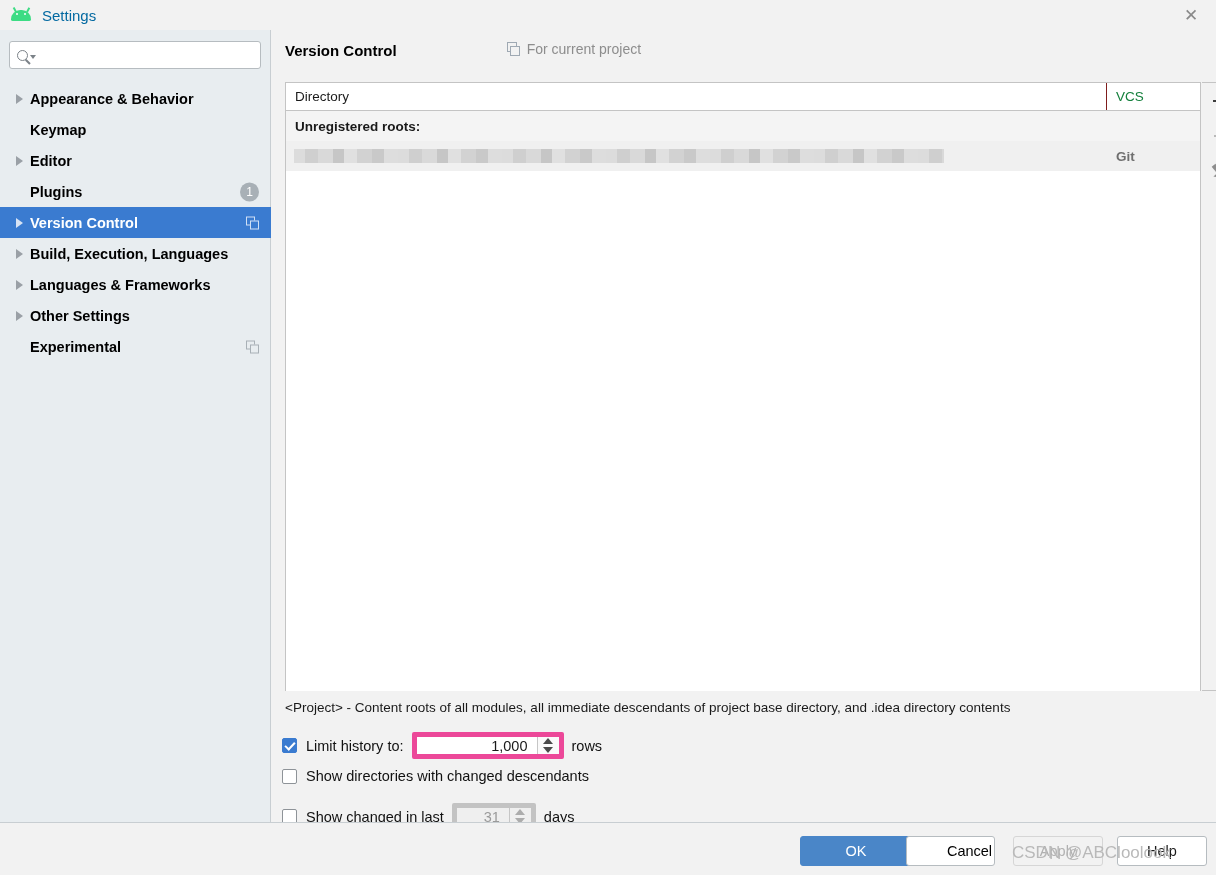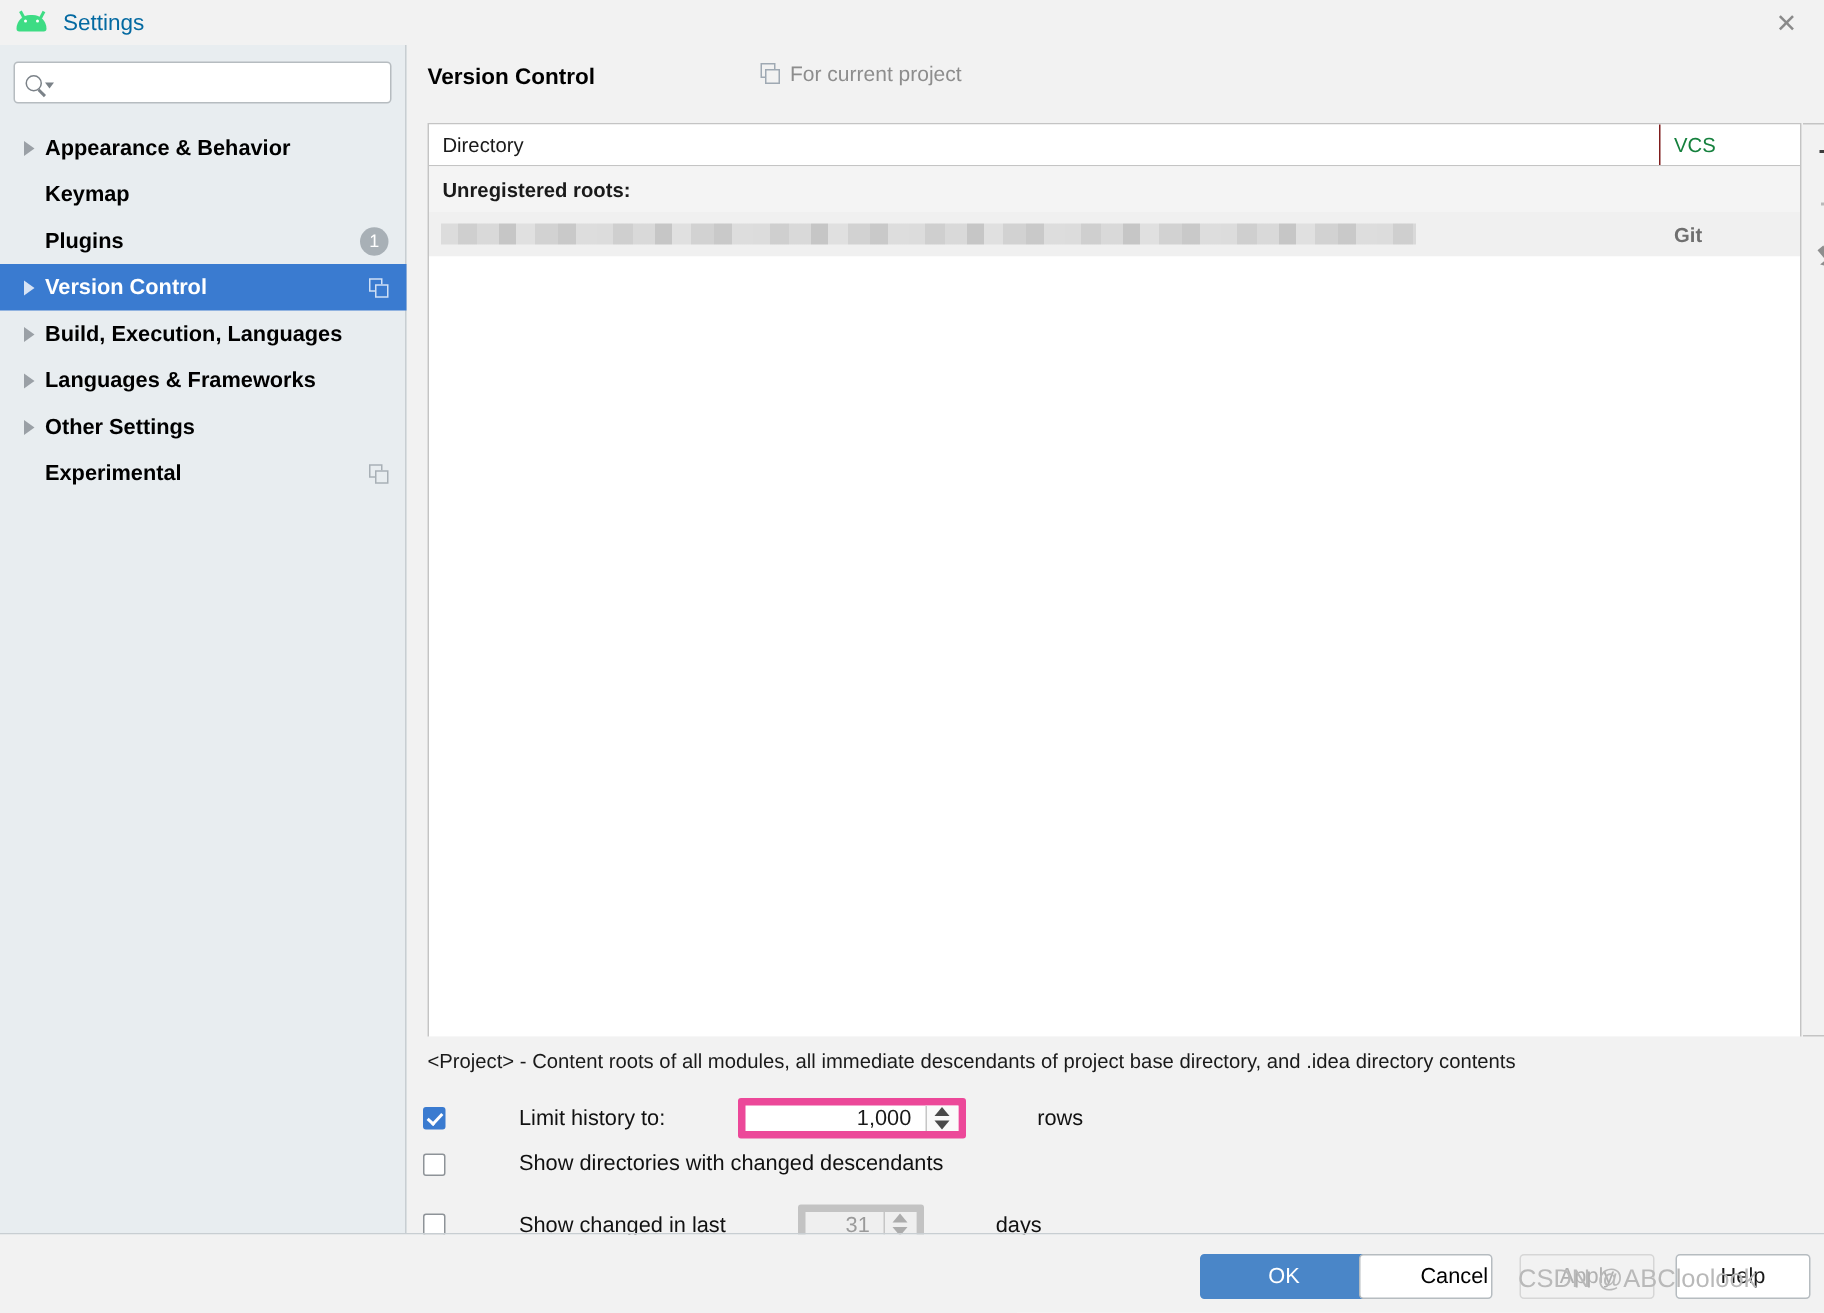--- a/index.html
+++ b/index.html
@@ -277,21 +277,21 @@
   }
 
   
   .hint {
     position: absolute; left: 13px; top: 670px;
     font-size: 13.5px; color: #1a1a1a; white-space: nowrap;
   }
   .opt-row {
     position: absolute; left: 10px;
     display: flex; align-items: center;
-    font-size: 14.5px; color: #111111; gap: 40px;
+    font-size: 14.5px; color: #111111;
   }
   .opt-row.r1 { top: 702px; }
   .opt-row.r2 { top: 738px; }
   .opt-row.r3 { top: 773px; }
   .cb {
     width: 15px; height: 15px; flex: 0 0 auto;
     border: 1px solid #8e9398; background: #ffffff;
     border-radius: 2px; margin-right: 9px;
     position: relative; cursor: pointer;
   }
@@ -412,20 +412,24 @@
       <div class="nav-item">
         <div class="nav-arrow"></div>
         <div class="nav-label">Appearance &amp; Behavior</div>
       </div>
 
       <div class="nav-item">
         <div class="nav-arrow hidden"></div>
         <div class="nav-label">Keymap</div>
       </div>
 
+      <div class="nav-item">
+        <div class="nav-arrow"></div>
+        <div class="nav-label">Editor</div>
+      </div>
 
       <div class="nav-item">
         <div class="nav-arrow hidden"></div>
         <div class="nav-label">Plugins</div>
         <div class="nav-badge">1</div>
       </div>
 
       <div class="nav-item selected">
         <div class="nav-arrow"></div>
         <div class="nav-label">Version Control</div>

